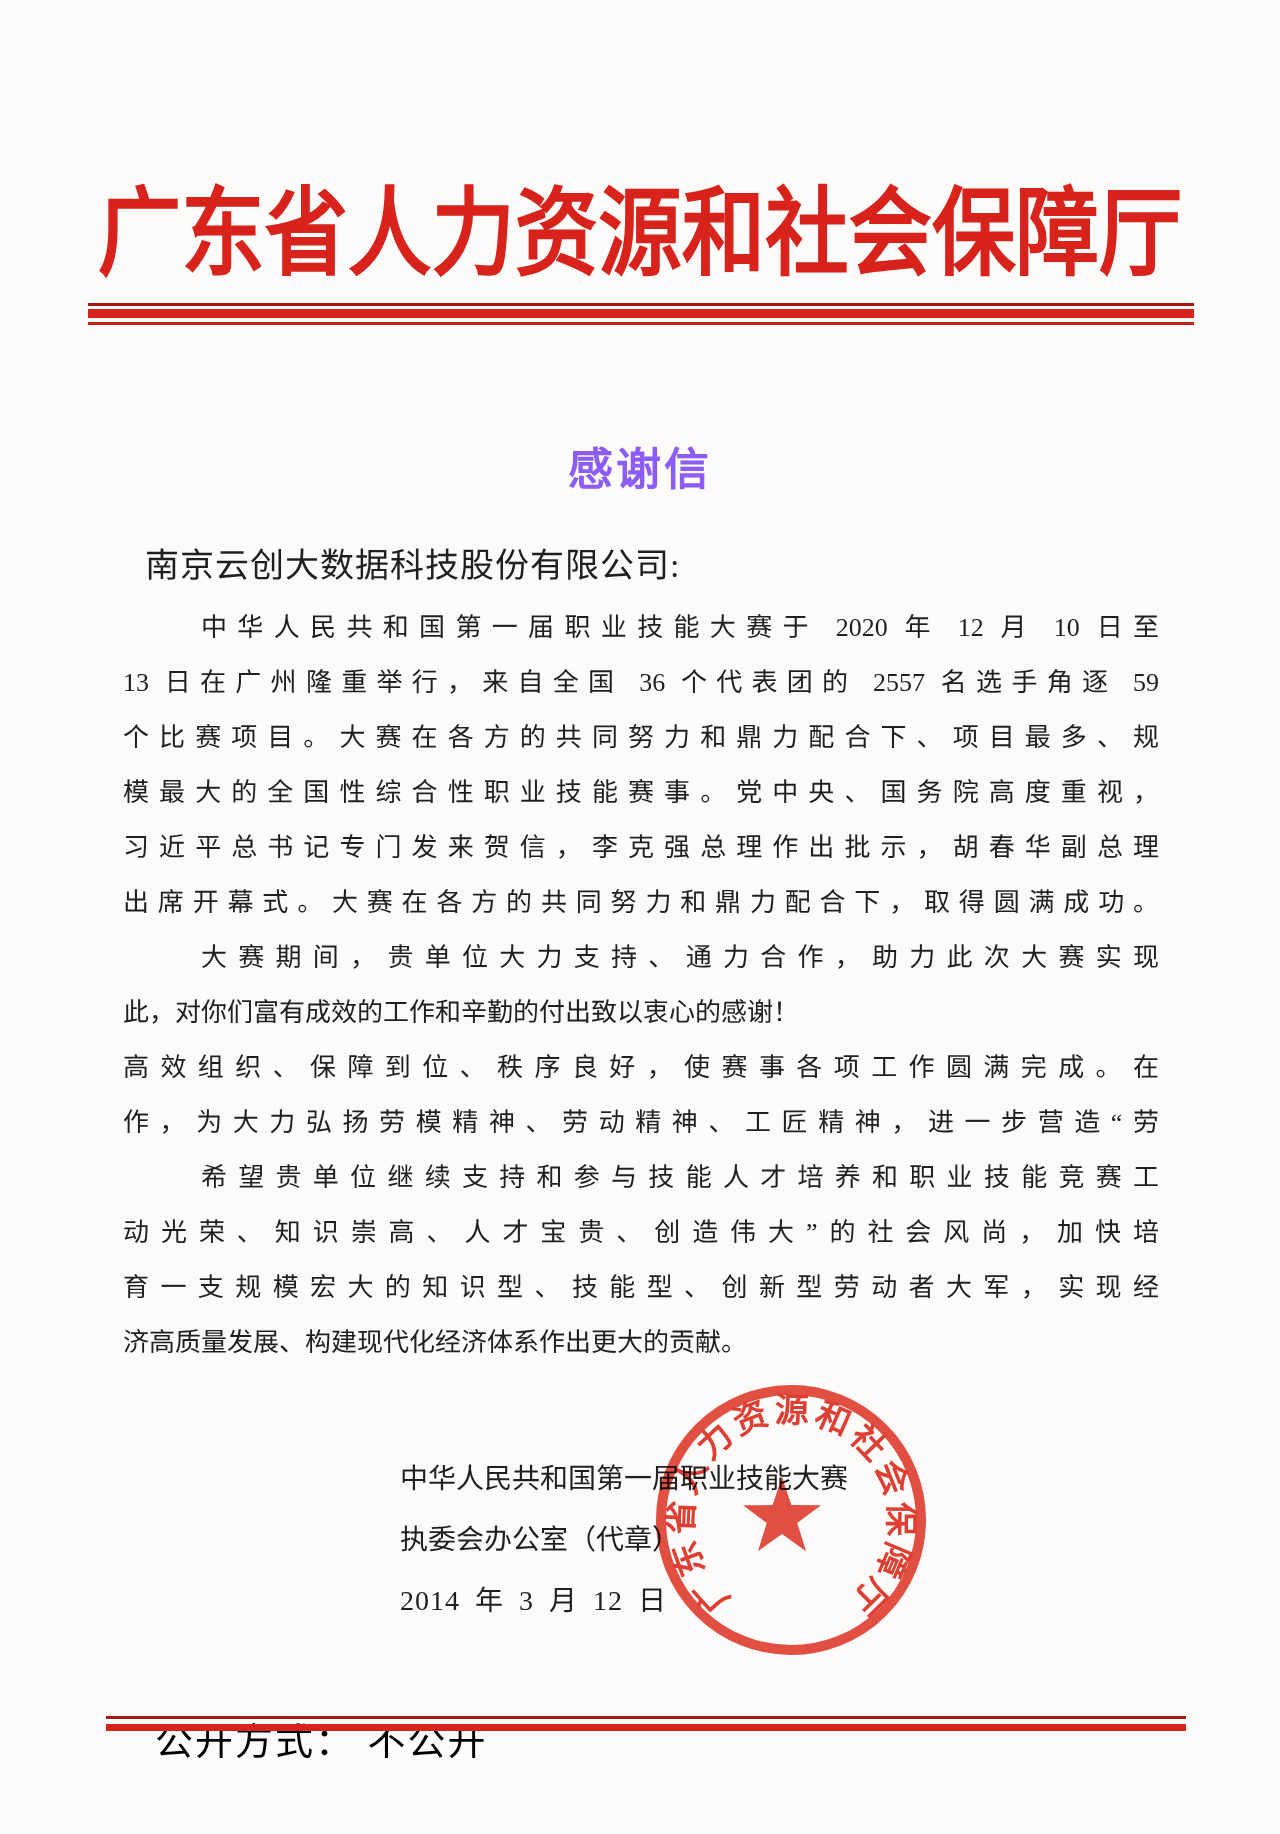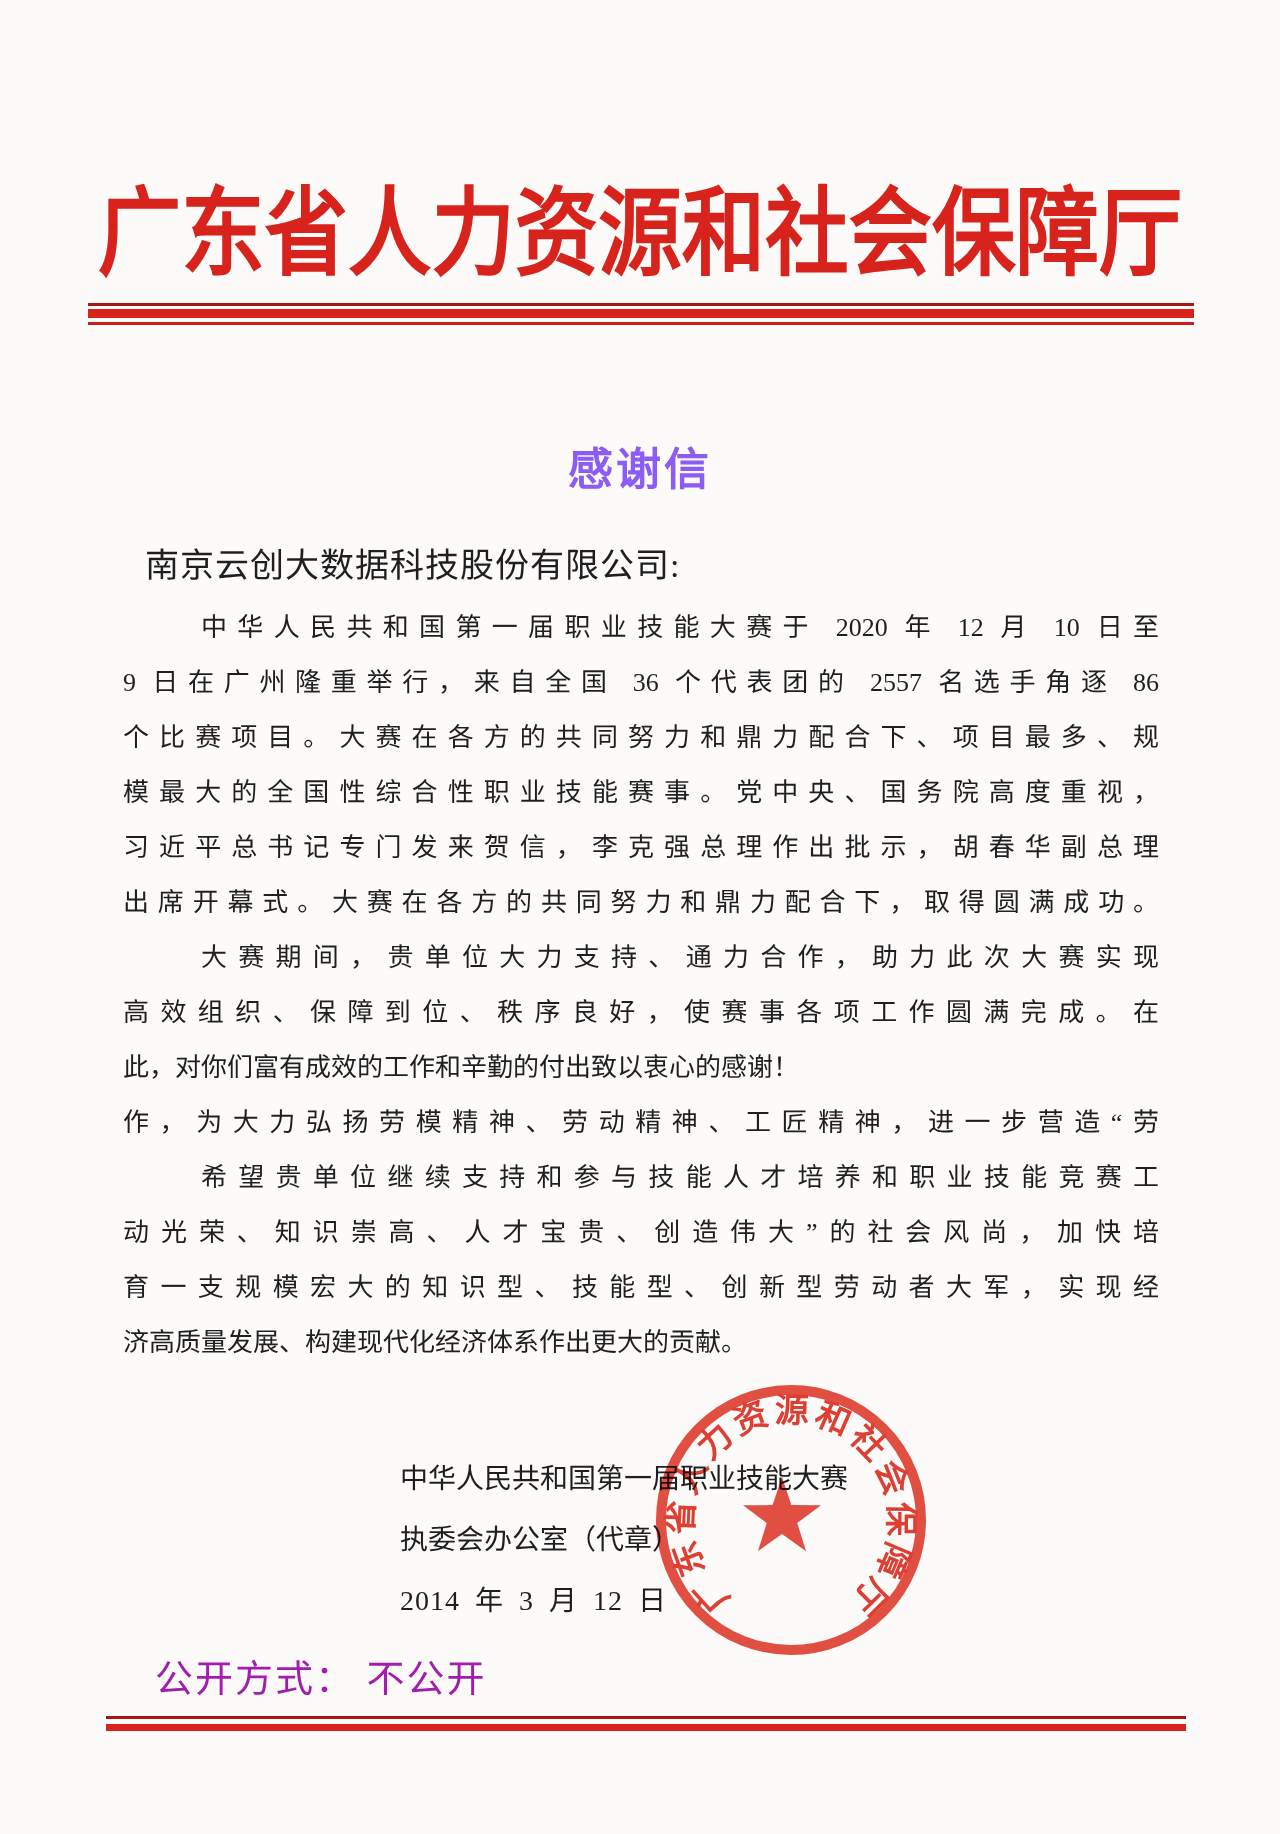--- a/index.html
+++ b/index.html
@@ -65,23 +65,23 @@
     position:absolute;left:641px;top:1370px;width:300px;height:300px;
     mix-blend-mode:multiply;opacity:.9;
   }
   .seal text{
     font-family:"Liberation Serif","DejaVu Serif",serif;
     font-weight:700;font-size:34px;letter-spacing:4px;
     fill:var(--seal-red);
   }
   
   .classification{
-    position:absolute;top:1648px;left:155px;
-    font-family:Liberation Serif, serif;
-    font-size:38px;font-weight:500;color:#a21caf;letter-spacing:2px;
+    position:absolute;top:1711px;left:155px;
+    font-family:Liberation Sans, sans-serif;
+    font-size:38px;font-weight:500;color:#000000;letter-spacing:2px;
   }
   .frule{position:absolute;left:106px;top:1716px;width:1080px;}
   .frule .l1{height:3px;background:var(--rule-dark-red);}
   .frule .g1{height:5px;}
   .frule .l2{height:7px;background:var(--header-red);}
 </style>
 </head>
 <body>
 
 <div class="page">
@@ -95,28 +95,28 @@
     <div class="g2"></div>
     <div class="l3"></div>
   </div>
 
   <div class="title">感谢信</div>
 
   <div class="recipient">南京云创大数据科技股份有限公司:</div>
 
   <div class="bodyblock">
       <div class="bline ind">中华人民共和国第一届职业技能大赛于 2020 年 12 月 10 日至</div>
-      <div class="bline">9 日在广州隆重举行，来自全国 36 个代表团的 2557 名选手角逐 86</div>
+      <div class="bline">13 日在广州隆重举行，来自全国 36 个代表团的 2557 名选手角逐 59</div>
       <div class="bline">个比赛项目。大赛在各方的共同努力和鼎力配合下、项目最多、规</div>
       <div class="bline">模最大的全国性综合性职业技能赛事。党中央、国务院高度重视，</div>
       <div class="bline">习近平总书记专门发来贺信，李克强总理作出批示，胡春华副总理</div>
       <div class="bline">出席开幕式。大赛在各方的共同努力和鼎力配合下，取得圆满成功。</div>
       <div class="bline ind">大赛期间，贵单位大力支持、通力合作，助力此次大赛实现</div>
+      <div class="bline pe">此，对你们富有成效的工作和辛勤的付出致以衷心的感谢！</div>
       <div class="bline">高效组织、保障到位、秩序良好，使赛事各项工作圆满完成。在</div>
-      <div class="bline pe">此，对你们富有成效的工作和辛勤的付出致以衷心的感谢！</div>
       <div class="bline">作，为大力弘扬劳模精神、劳动精神、工匠精神，进一步营造“劳</div>
       <div class="bline ind">希望贵单位继续支持和参与技能人才培养和职业技能竞赛工</div>
       <div class="bline">动光荣、知识崇高、人才宝贵、创造伟大”的社会风尚，加快培</div>
       <div class="bline">育一支规模宏大的知识型、技能型、创新型劳动者大军，实现经</div>
       <div class="bline pe">济高质量发展、构建现代化经济体系作出更大的贡献。</div>
     </div>
 
   <div class="sig">
     <div class="s1">中华人民共和国第一届职业技能大赛</div>
     <div class="s2">执委会办公室（代章）</div>

